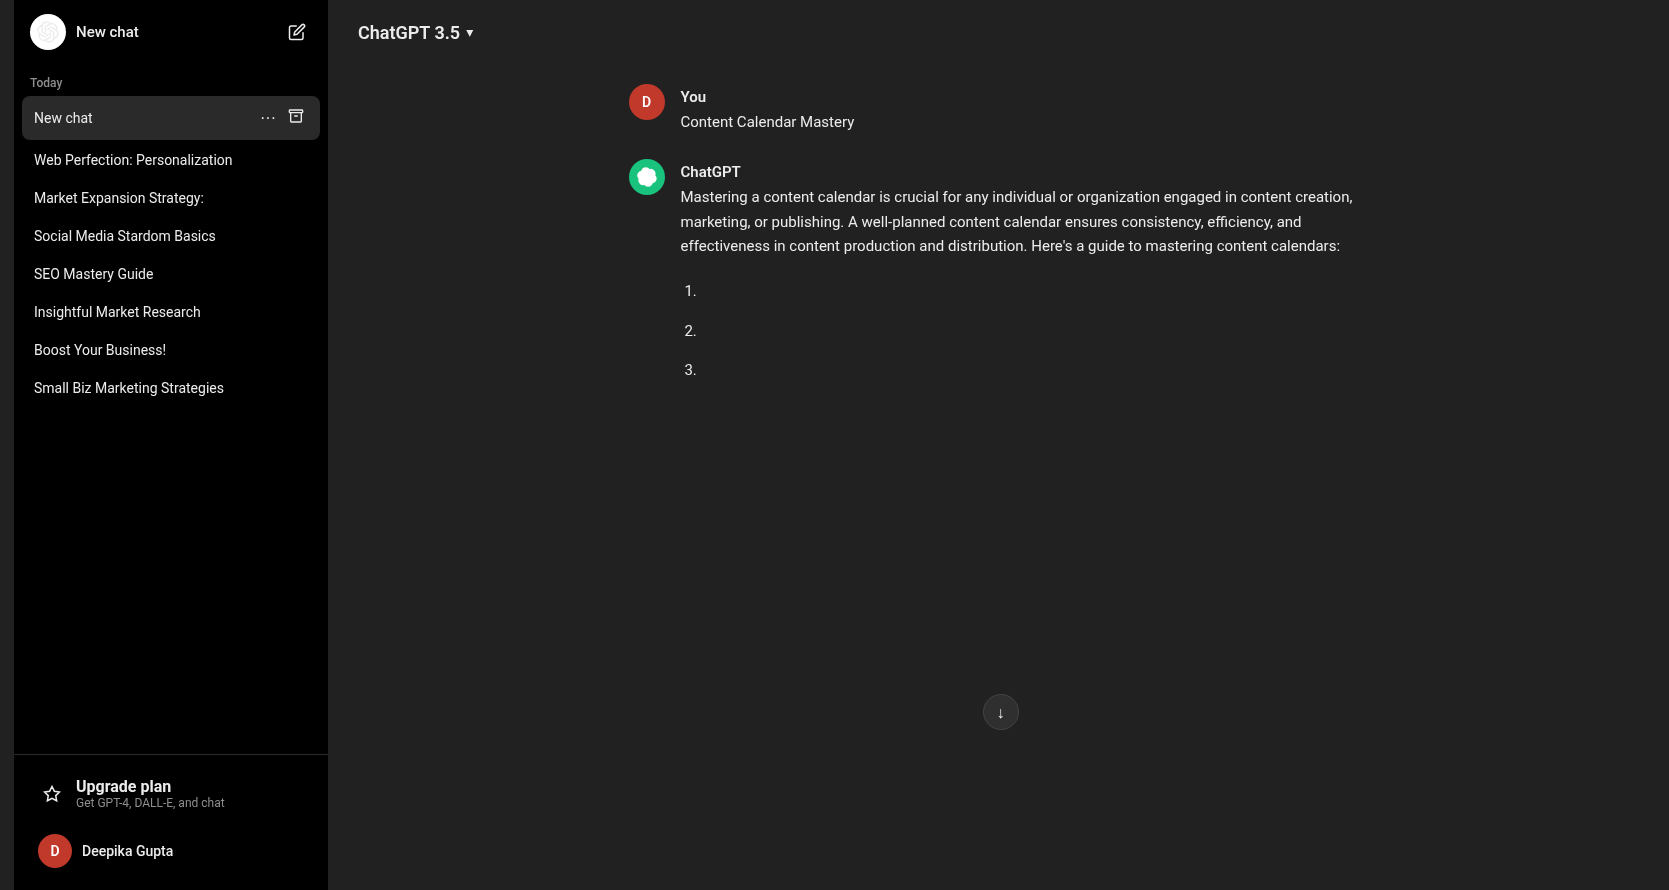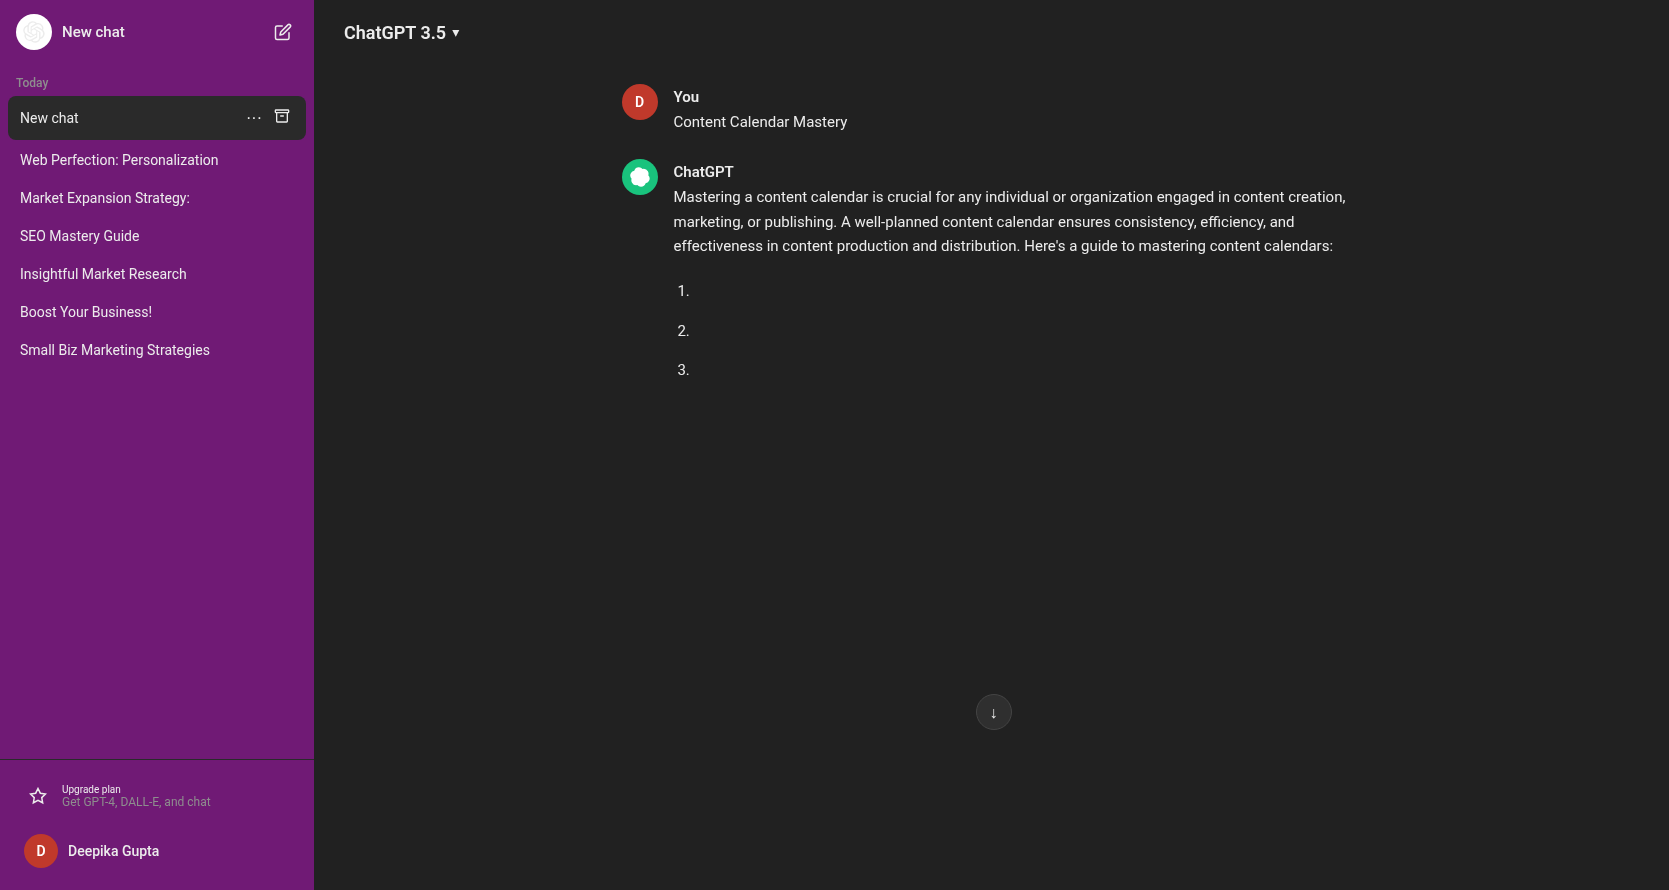--- a/index.html
+++ b/index.html
@@ -9,25 +9,26 @@
       color: #ececec;
       display: flex;
       height: 100vh;
       overflow: hidden;
     }
 
     
     #sidebar {
       width: 314px;
       min-width: 314px;
-      background: #701a75;
+      background: #000000;
       display: flex;
       flex-direction: column;
       height: 100vh;
       overflow: hidden;
+      margin-left: 14px;
     }
 
     #sidebar-header {
       display: flex;
       align-items: center;
       justify-content: space-between;
       padding: 12px 16px;
       height: 64px;
     }
 
@@ -141,21 +142,21 @@
     .upgrade-icon {
       width: 28px;
       height: 28px;
       display: flex;
       align-items: center;
       justify-content: center;
       font-size: 16px;
     }
 
     .upgrade-text { display: flex; flex-direction: column; }
-    .upgrade-title { font-size: 10px; font-weight: 400; }
+    .upgrade-title { font-size: 16px; font-weight: 700; }
     .upgrade-subtitle { font-size: 12px; color: #8e8e8e; }
 
     .user-profile {
       display: flex;
       align-items: center;
       gap: 10px;
       padding: 10px 12px;
       border-radius: 8px;
       cursor: pointer;
     }
@@ -418,20 +419,23 @@
           </svg>
         </button>
       </div>
     </div>
 
     <div class="chat-item">
       <span class="chat-item-text">Web Perfection: Personalization</span>
     </div>
     <div class="chat-item">
       <span class="chat-item-text">Market Expansion Strategy:</span>
+    </div>
+    <div class="chat-item">
+      <span class="chat-item-text">Social Media Stardom Basics</span>
     </div>
     <div class="chat-item">
       <span class="chat-item-text">SEO Mastery Guide</span>
     </div>
     <div class="chat-item">
       <span class="chat-item-text">Insightful Market Research</span>
     </div>
     <div class="chat-item">
       <span class="chat-item-text">Boost Your Business!</span>
     </div>

